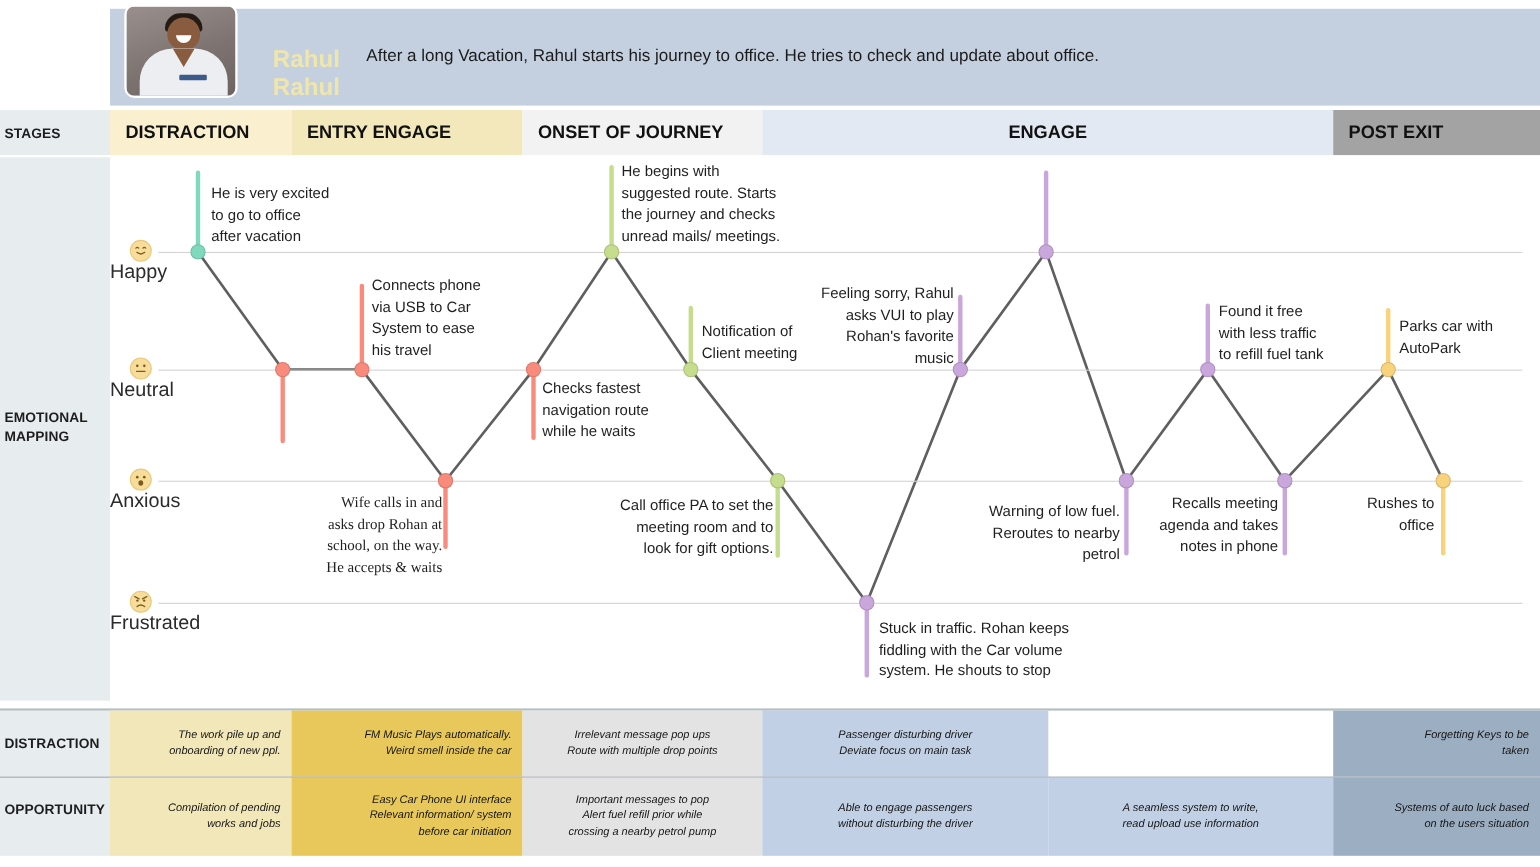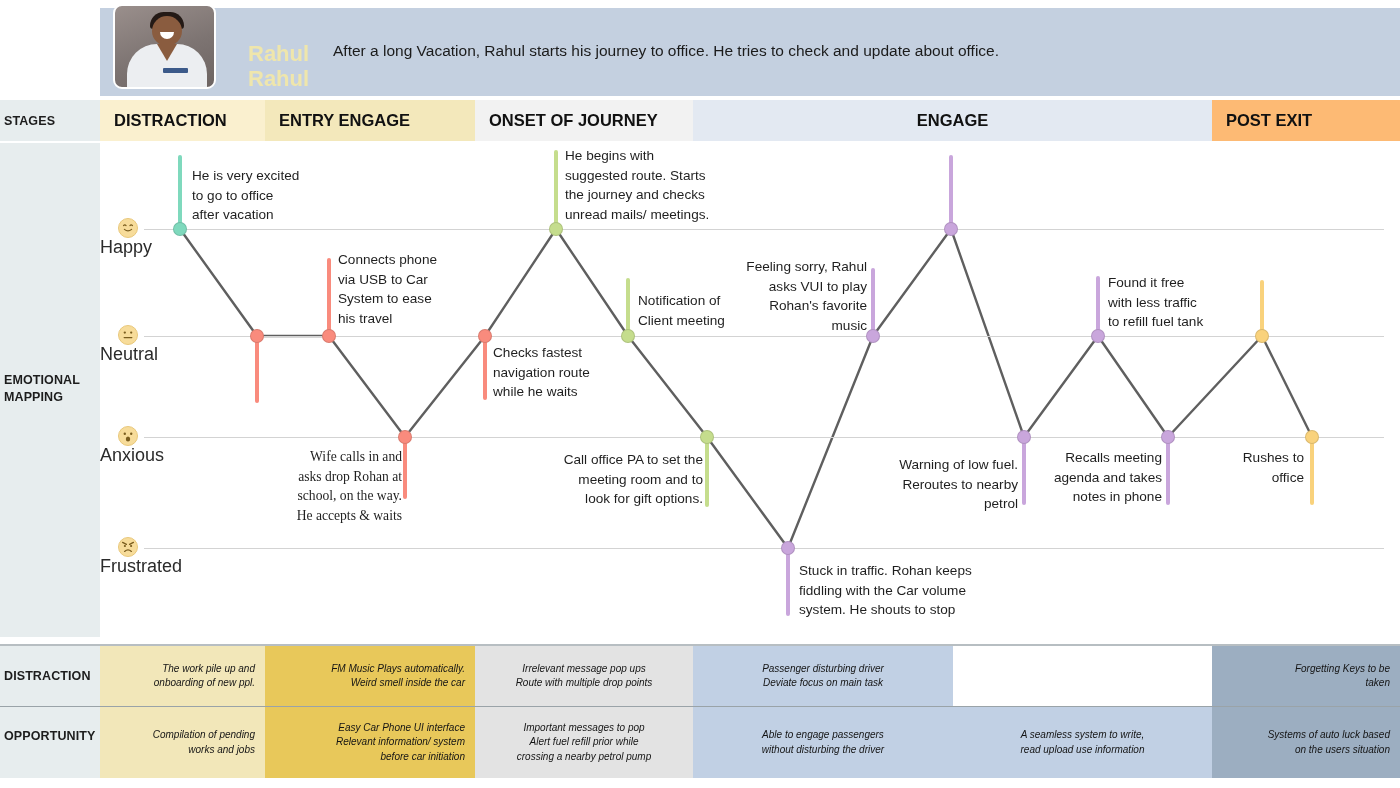--- a/index.html
+++ b/index.html
@@ -207,21 +207,21 @@
       </div>
       <div class="stage-cell" style="left: 265px; width: 210px; background: rgb(243, 232, 187);">
         <span>ENTRY ENGAGE</span>
       </div>
       <div class="stage-cell" style="left: 475px; width: 218px; background: rgb(242, 242, 242);">
         <span>ONSET OF JOURNEY</span>
       </div>
       <div class="stage-cell center" style="left: 693px; width: 519px; background: rgb(227, 233, 242);">
         <span>ENGAGE</span>
       </div>
-      <div class="stage-cell" style="left: 1212px; width: 188px; background: #fdba74;">
+      <div class="stage-cell" style="left: 1212px; width: 188px; background: #a3a3a3;">
         <span>POST EXIT</span>
       </div>
     </div>
 
   <div class="chart-area" id="chart-area">
     <svg id="poly" width="1300" height="494">
         <path d="M 80 86 L 157 193 L 229 193 L 305 294 L 385 193 L 456 86 L 528 193 L 607 294 L 688 405 L 773 193 L 851 86 L 924 294 L 998 193 L 1068 294 L 1162 193 L 1212 294" fill="none" stroke="#5f5f5f" stroke-width="2.4" stroke-linejoin="round" stroke-linecap="round"></path>
       </svg>
   <div class="gridline" style="top: 86px;"></div>
       <div class="axis-emoji" style="left: 18px; top: 75px;">
@@ -296,20 +296,21 @@
       <div class="dot" style="left: 917px; top: 287px; background: rgb(201, 166, 220);"></div>
       <div class="note right" style="left: 760px; top: 312px; width: 158px;">Warning of low fuel.<br>Reroutes to nearby<br>petrol</div>
       <div class="stem" style="left: 996px; background: rgb(201, 166, 220); top: 133px; height: 60px;"></div>
       <div class="dot" style="left: 991px; top: 186px; background: rgb(201, 166, 220);"></div>
       <div class="note" style="left: 1008px; top: 130px; width: 120px;">Found it free<br>with less traffic<br>to refill fuel tank</div>
       <div class="stem" style="left: 1066px; background: rgb(201, 166, 220); top: 294px; height: 68px;"></div>
       <div class="dot" style="left: 1061px; top: 287px; background: rgb(201, 166, 220);"></div>
       <div class="note right" style="left: 940px; top: 305px; width: 122px;">Recalls meeting<br>agenda and takes<br>notes in phone</div>
       <div class="stem" style="left: 1160px; background: rgb(249, 210, 124); top: 137px; height: 56px;"></div>
       <div class="dot" style="left: 1155px; top: 186px; background: rgb(249, 210, 124);"></div>
+      <div class="note" style="left: 1172px; top: 144px; width: 118px;">Parks car with<br>AutoPark</div>
       <div class="stem" style="left: 1210px; background: rgb(249, 210, 124); top: 294px; height: 68px;"></div>
       <div class="dot" style="left: 1205px; top: 287px; background: rgb(249, 210, 124);"></div>
       <div class="note right" style="left: 1128px; top: 305px; width: 76px;">Rushes to<br>office</div>
     </div>
 
   <div class="topline" style="top:644px;"></div>
   <div class="brow" id="row-distraction" style="top:646px;height:60px;">
       <div class="bcell" style="left: 100px; width: 165px; height: 60px; background: rgb(242, 231, 185);">The work pile up and<br>onboarding of new ppl.</div>
       <div class="bcell" style="left: 265px; width: 210px; height: 60px; background: rgb(232, 200, 90);">FM Music Plays automatically.<br>Weird smell inside the car</div>
       <div class="bcell center" style="left: 475px; width: 218px; height: 60px; background: rgb(227, 227, 227);">Irrelevant  message pop ups<br>Route with multiple drop points</div>

